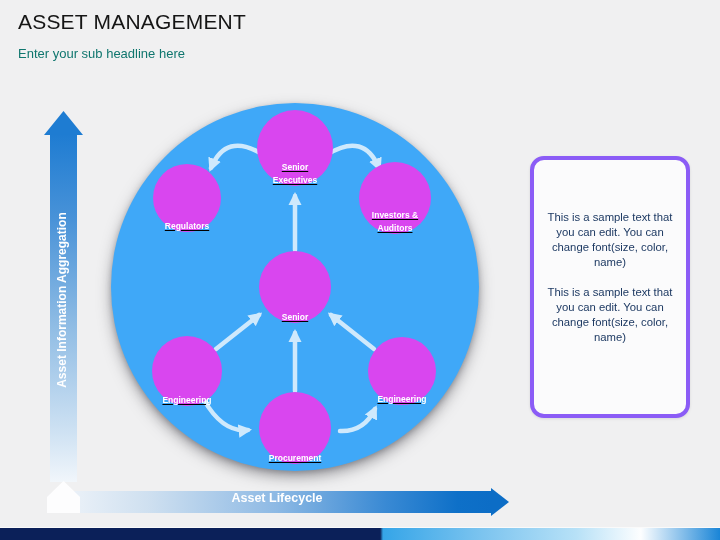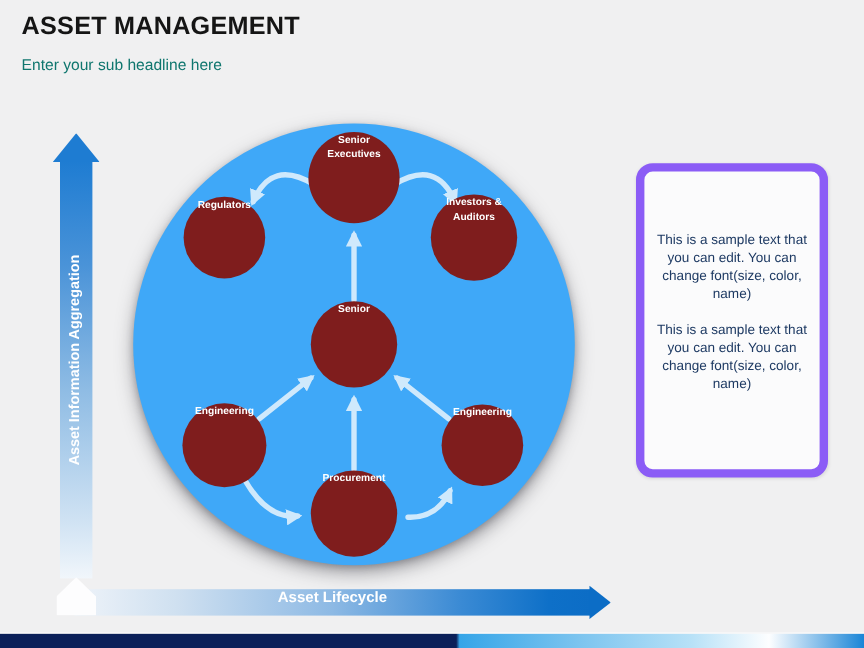--- a/index.html
+++ b/index.html
@@ -1,20 +1,20 @@
 <!DOCTYPE html>
 <html><head>
 <meta charset="utf-8">
 <style>
   html,body{margin:0;padding:0;}
   body{width:720px;height:540px;font-family:"Liberation Sans",sans-serif;}
   .slide{position:relative;width:720px;height:540px;background:#f0f0f1;overflow:hidden;}
 
   
-  .title{position:absolute;left:18px;top:10px;margin:0;font-size:21px;font-weight:bold;color:#151515;letter-spacing:.2px;text-align:center;}
+  .title{position:absolute;left:18px;top:10px;margin:0;font-size:21px;font-weight:normal;color:#151515;letter-spacing:.2px;text-align:center;}
   .subtitle{position:absolute;left:18px;top:46px;margin:0;font-size:13px;font-weight:normal;color:#0f766e;}
 
   
   .v-shaft{position:absolute;left:50px;top:134px;width:27px;height:348px;
     background:linear-gradient(to top,#f1f6fb 0%,#cfe2f3 14%,#8fbce4 45%,#4a93d8 75%,#1e7cd2 100%);}
   .v-head{position:absolute;left:44px;top:111px;width:39px;height:24px;background:#1e7cd2;
     clip-path:polygon(50% 0,100% 100%,0 100%);}
   .v-notch{position:absolute;left:47px;top:481px;width:33px;height:32px;background:#fdfdfe;
     clip-path:polygon(50% 0,100% 50%,100% 100%,0 100%,0 50%);z-index:4;}
   .v-label{position:absolute;left:63px;top:300px;width:230px;height:16px;
@@ -25,26 +25,26 @@
   .h-shaft{position:absolute;left:62px;top:491px;width:430px;height:22px;display:flex;justify-content:center;
     background:linear-gradient(to right,#eef3f9 0%,#cfe0f0 20%,#8db9e4 50%,#3a8ad4 75%,#0e70c8 92%,#0c6dc6 100%);z-index:3;}
   .h-head{position:absolute;left:491px;top:488px;width:18px;height:28px;background:#0c6dc6;
     clip-path:polygon(0 0,100% 50%,0 100%);z-index:3;}
   .h-label{color:#ffffff;font-size:12.5px;font-weight:600;white-space:nowrap;}
 
   
   .big-circle{position:absolute;left:111px;top:103px;width:368px;height:368px;border-radius:50%;
     background:#3fa8f8;box-shadow:0 6px 14px rgba(70,70,78,.5),0 2px 5px rgba(100,100,108,.35);z-index:1;}
   svg.flows{position:absolute;left:0;top:0;width:720px;height:540px;z-index:2;pointer-events:none;}
-  .node{position:absolute;border-radius:50%;background:#7f1d1d;display:flex;align-items:flex-start;justify-content:center;z-index:3;}
+  .node{position:absolute;border-radius:50%;background:#d946ef;display:flex;align-items:flex-end;justify-content:center;z-index:3;text-decoration:underline;}
   .node span{display:block;width:86%;text-align:center;color:#ffffff;font-size:8.5px;font-weight:bold;line-height:1.45;}
 
   
-  .note{position:absolute;left:530px;top:136px;width:160px;height:262px;background:#fbfbfc;
-    border:7px solid #8b5cf6;border-radius:14px;box-sizing:border-box;
+  .note{position:absolute;left:530px;top:156px;width:160px;height:262px;background:#fbfbfc;
+    border:4px solid #8b5cf6;border-radius:14px;box-sizing:border-box;
     box-shadow:0 1px 3px rgba(0,0,0,.10);padding:50px 9px 4px 9px;z-index:2;}
   .note p{margin:0 0 15px 0;text-align:center;color:#1e3a63;font-size:11.3px;line-height:1.33;}
 
   
   .footer-bar{position:absolute;left:0;bottom:0;width:720px;height:12px;border-top:1px solid #fafafa;
     background:linear-gradient(to right,
       #0b2059 0%,#0b2059 52.8%,
       #35a5e8 53.2%,#7cc4ef 67%,#b7e1f7 80%,#fdfeff 89%,#1a85d7 100%);z-index:5;}
 </style>
 </head>

